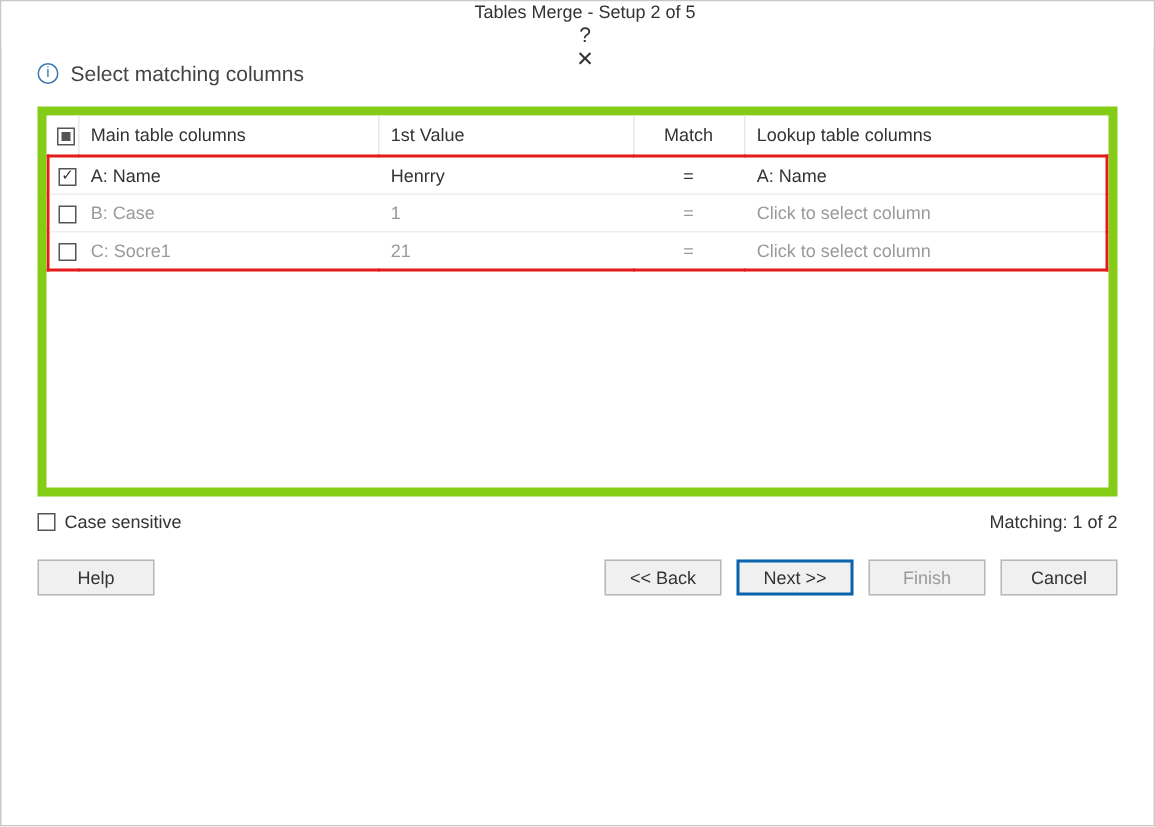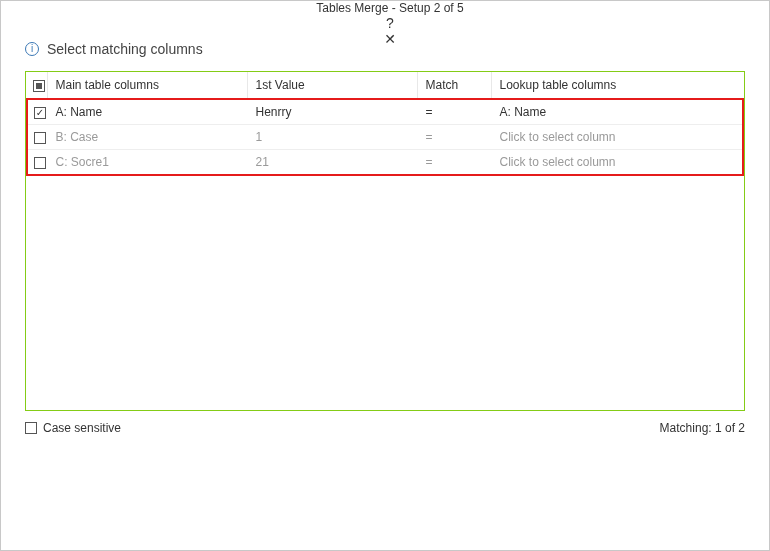--- a/index.html
+++ b/index.html
@@ -62,22 +62,22 @@
     color: #3b78b5;
     font-size: 10px;
     line-height: 12px;
     text-align: center;
   }
   .heading {
     font-size: 14px;
     color: #444;
   }
   .table-wrap {
-    border: 1px solid #84cc16;
-    height: 340px;
+    border: 6px solid #84cc16;
+    height: 260px;
     overflow: hidden;
     background: #fff;
   }
   table {
     width: 100%;
     border-collapse: collapse;
     table-layout: fixed;
   }
   th {
     text-align: left;
@@ -92,21 +92,21 @@
   th:last-child { border-right: none; }
   td {
     padding: 5px 8px;
     border-bottom: 1px solid #eee;
     border-right: 1px solid transparent;
     font-size: 12px;
   }
   .col-chk { width: 20px; padding-left: 6px; padding-right: 2px; }
   .col-main { width: 200px; }
   .col-val { width: 170px; }
-  .col-match { width: 74px; text-align: left; }
+  .col-match { width: 74px; text-align: center; }
   .col-lookup { }
   .checkbox {
     width: 12px;
     height: 12px;
     border: 1px solid #555;
     display: inline-flex;
     align-items: center;
     justify-content: center;
     font-size: 10px;
     line-height: 10px;
@@ -231,15 +231,24 @@
     </div>
 
     <div class="below-table">
       <div class="case-row">
         <span class="checkbox"></span>
         <span>Case sensitive</span>
       </div>
       <div>Matching: 1 of 2</div>
     </div>
 
+    <div class="footer">
+      <button class="btn">Help</button>
+      <div class="footer-right">
+        <button class="btn">&lt;&lt; Back</button>
+        <button class="btn primary">Next &gt;&gt;</button>
+        <button class="btn" disabled="">Finish</button>
+        <button class="btn">Cancel</button>
+      </div>
+    </div>
 
   </div>
 </div>
 
 </body></html>

